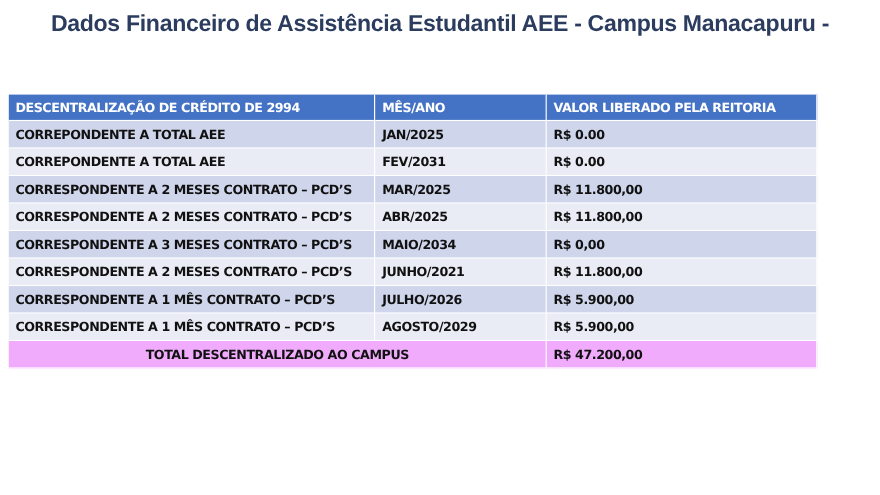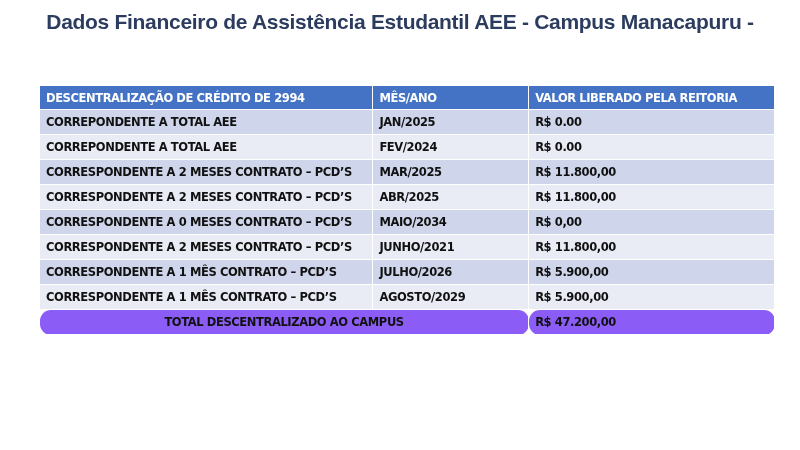--- a/index.html
+++ b/index.html
@@ -25,21 +25,21 @@
       text-align: center;
       font-family: "Liberation Sans", sans-serif;
       font-weight: bold;
       font-size: 21px;
       line-height: 27px;
       color: #2b3c5f;
       letter-spacing: -0.3px;
     }
     table.fin {
       position: absolute;
-      left: 40px;
+      left: 8px;
       top: 86px;
       width: 735px;
       border-collapse: collapse;
       font-family: "DejaVu Sans", sans-serif;
       font-size: 11.5px;
       font-weight: bold;
       color: #111111;
     }
     table.fin td, table.fin th {
       height: 24px;
@@ -52,21 +52,21 @@
       letter-spacing: -0.4px;
     }
     table.fin th {
       background: #4472c4;
       color: #ffffff;
       font-weight: bold;
       height: 23px;
     }
     table.fin tr.odd td { background: #cfd5ea; }
     table.fin tr.even td { background: #e9ebf5; }
-    table.fin tr.total td { background: #8b5cf6; border-radius: 11px; }
+    table.fin tr.total td { background: #f0abfc; }
     table.fin td.center { text-align: center; padding-left: 0; }
     col.c1 { width: 333px; }
     col.c2 { width: 156px; }
     col.c3 { width: 246px; }
   </style>
 </head>
 <body>
 
 <div class="slide">
   <div class="title">
@@ -87,35 +87,35 @@
       </tr>
     </thead>
     <tbody>
       <tr class="odd">
         <td>CORREPONDENTE A TOTAL AEE</td>
         <td>JAN/2025</td>
         <td>R$ 0.00</td>
       </tr>
       <tr class="even">
         <td>CORREPONDENTE A TOTAL AEE</td>
-        <td>FEV/2024</td>
+        <td>FEV/2031</td>
         <td>R$ 0.00</td>
       </tr>
       <tr class="odd">
         <td>CORRESPONDENTE A 2 MESES CONTRATO – PCD’S</td>
         <td>MAR/2025</td>
         <td>R$ 11.800,00</td>
       </tr>
       <tr class="even">
         <td>CORRESPONDENTE A 2 MESES CONTRATO – PCD’S</td>
         <td>ABR/2025</td>
         <td>R$ 11.800,00</td>
       </tr>
       <tr class="odd">
-        <td>CORRESPONDENTE A 0 MESES CONTRATO – PCD’S</td>
+        <td>CORRESPONDENTE A 3 MESES CONTRATO – PCD’S</td>
         <td>MAIO/2034</td>
         <td>R$ 0,00</td>
       </tr>
       <tr class="even">
         <td>CORRESPONDENTE A 2 MESES CONTRATO – PCD’S</td>
         <td>JUNHO/2021</td>
         <td>R$ 11.800,00</td>
       </tr>
       <tr class="odd">
         <td>CORRESPONDENTE A 1 MÊS CONTRATO – PCD’S</td>

